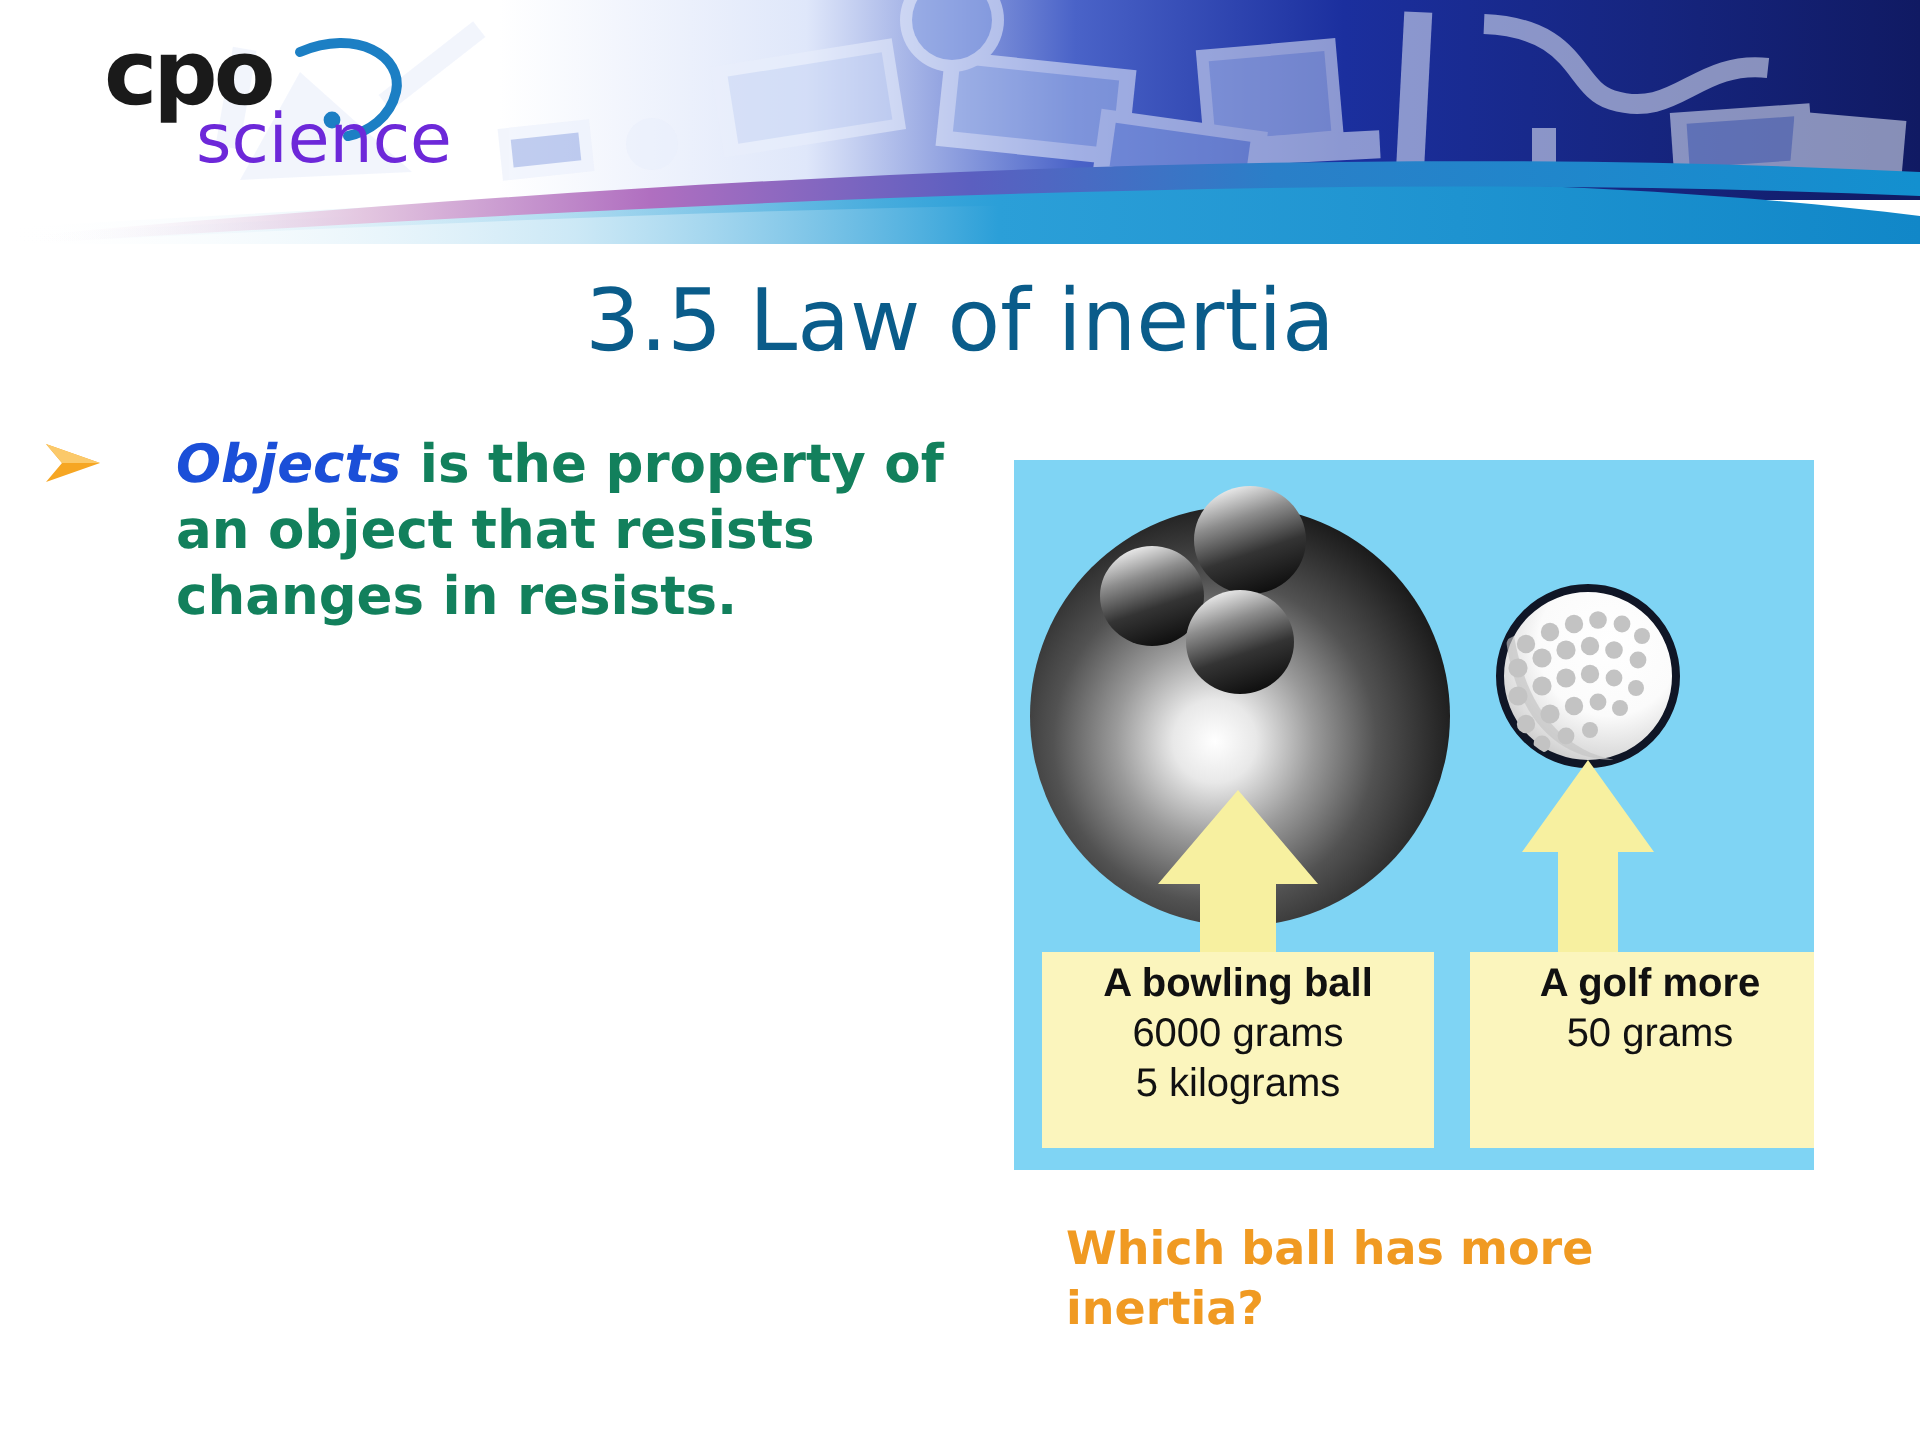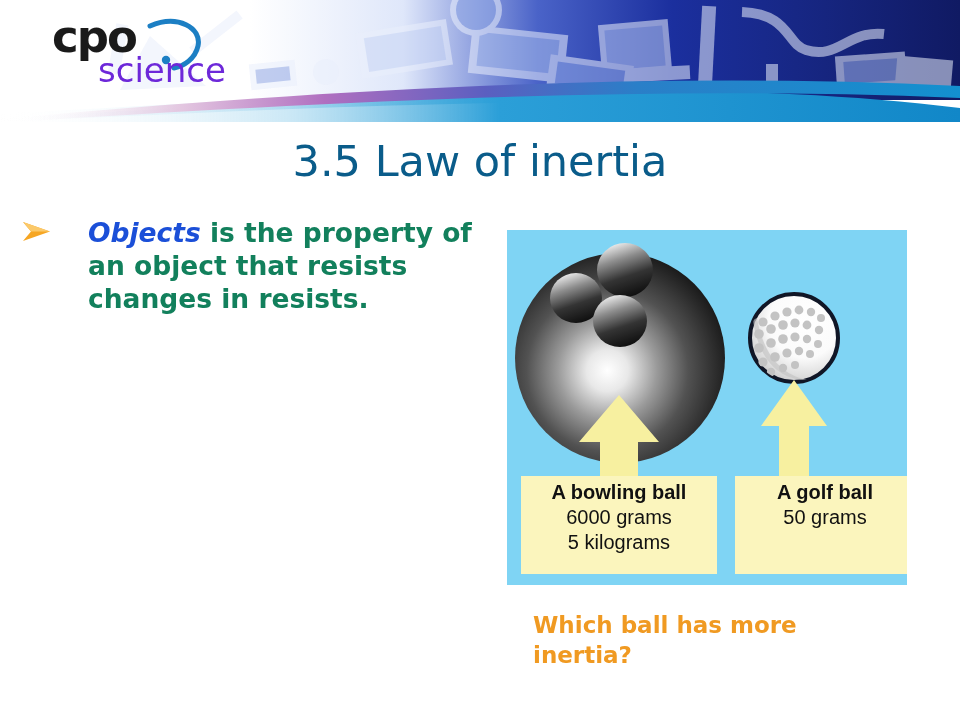--- a/index.html
+++ b/index.html
@@ -339,18 +339,18 @@
     <rect x="228" y="246" width="182" height="98" fill="#fbf5bd"></rect>
   </svg>
 
   <div class="boxtext" id="bowl-label">
     <div class="box-title">A bowling ball</div>
     <div class="box-line">6000 grams</div>
     <div class="box-line">5 kilograms</div>
   </div>
 
   <div class="boxtext" id="golf-label">
-    <div class="box-title">A golf ball</div>
+    <div class="box-title">A golf more</div>
     <div class="box-line">50 grams</div>
   </div>
 </div>
 
 <div id="caption">Which ball has more inertia?</div>
 
 </body></html>

